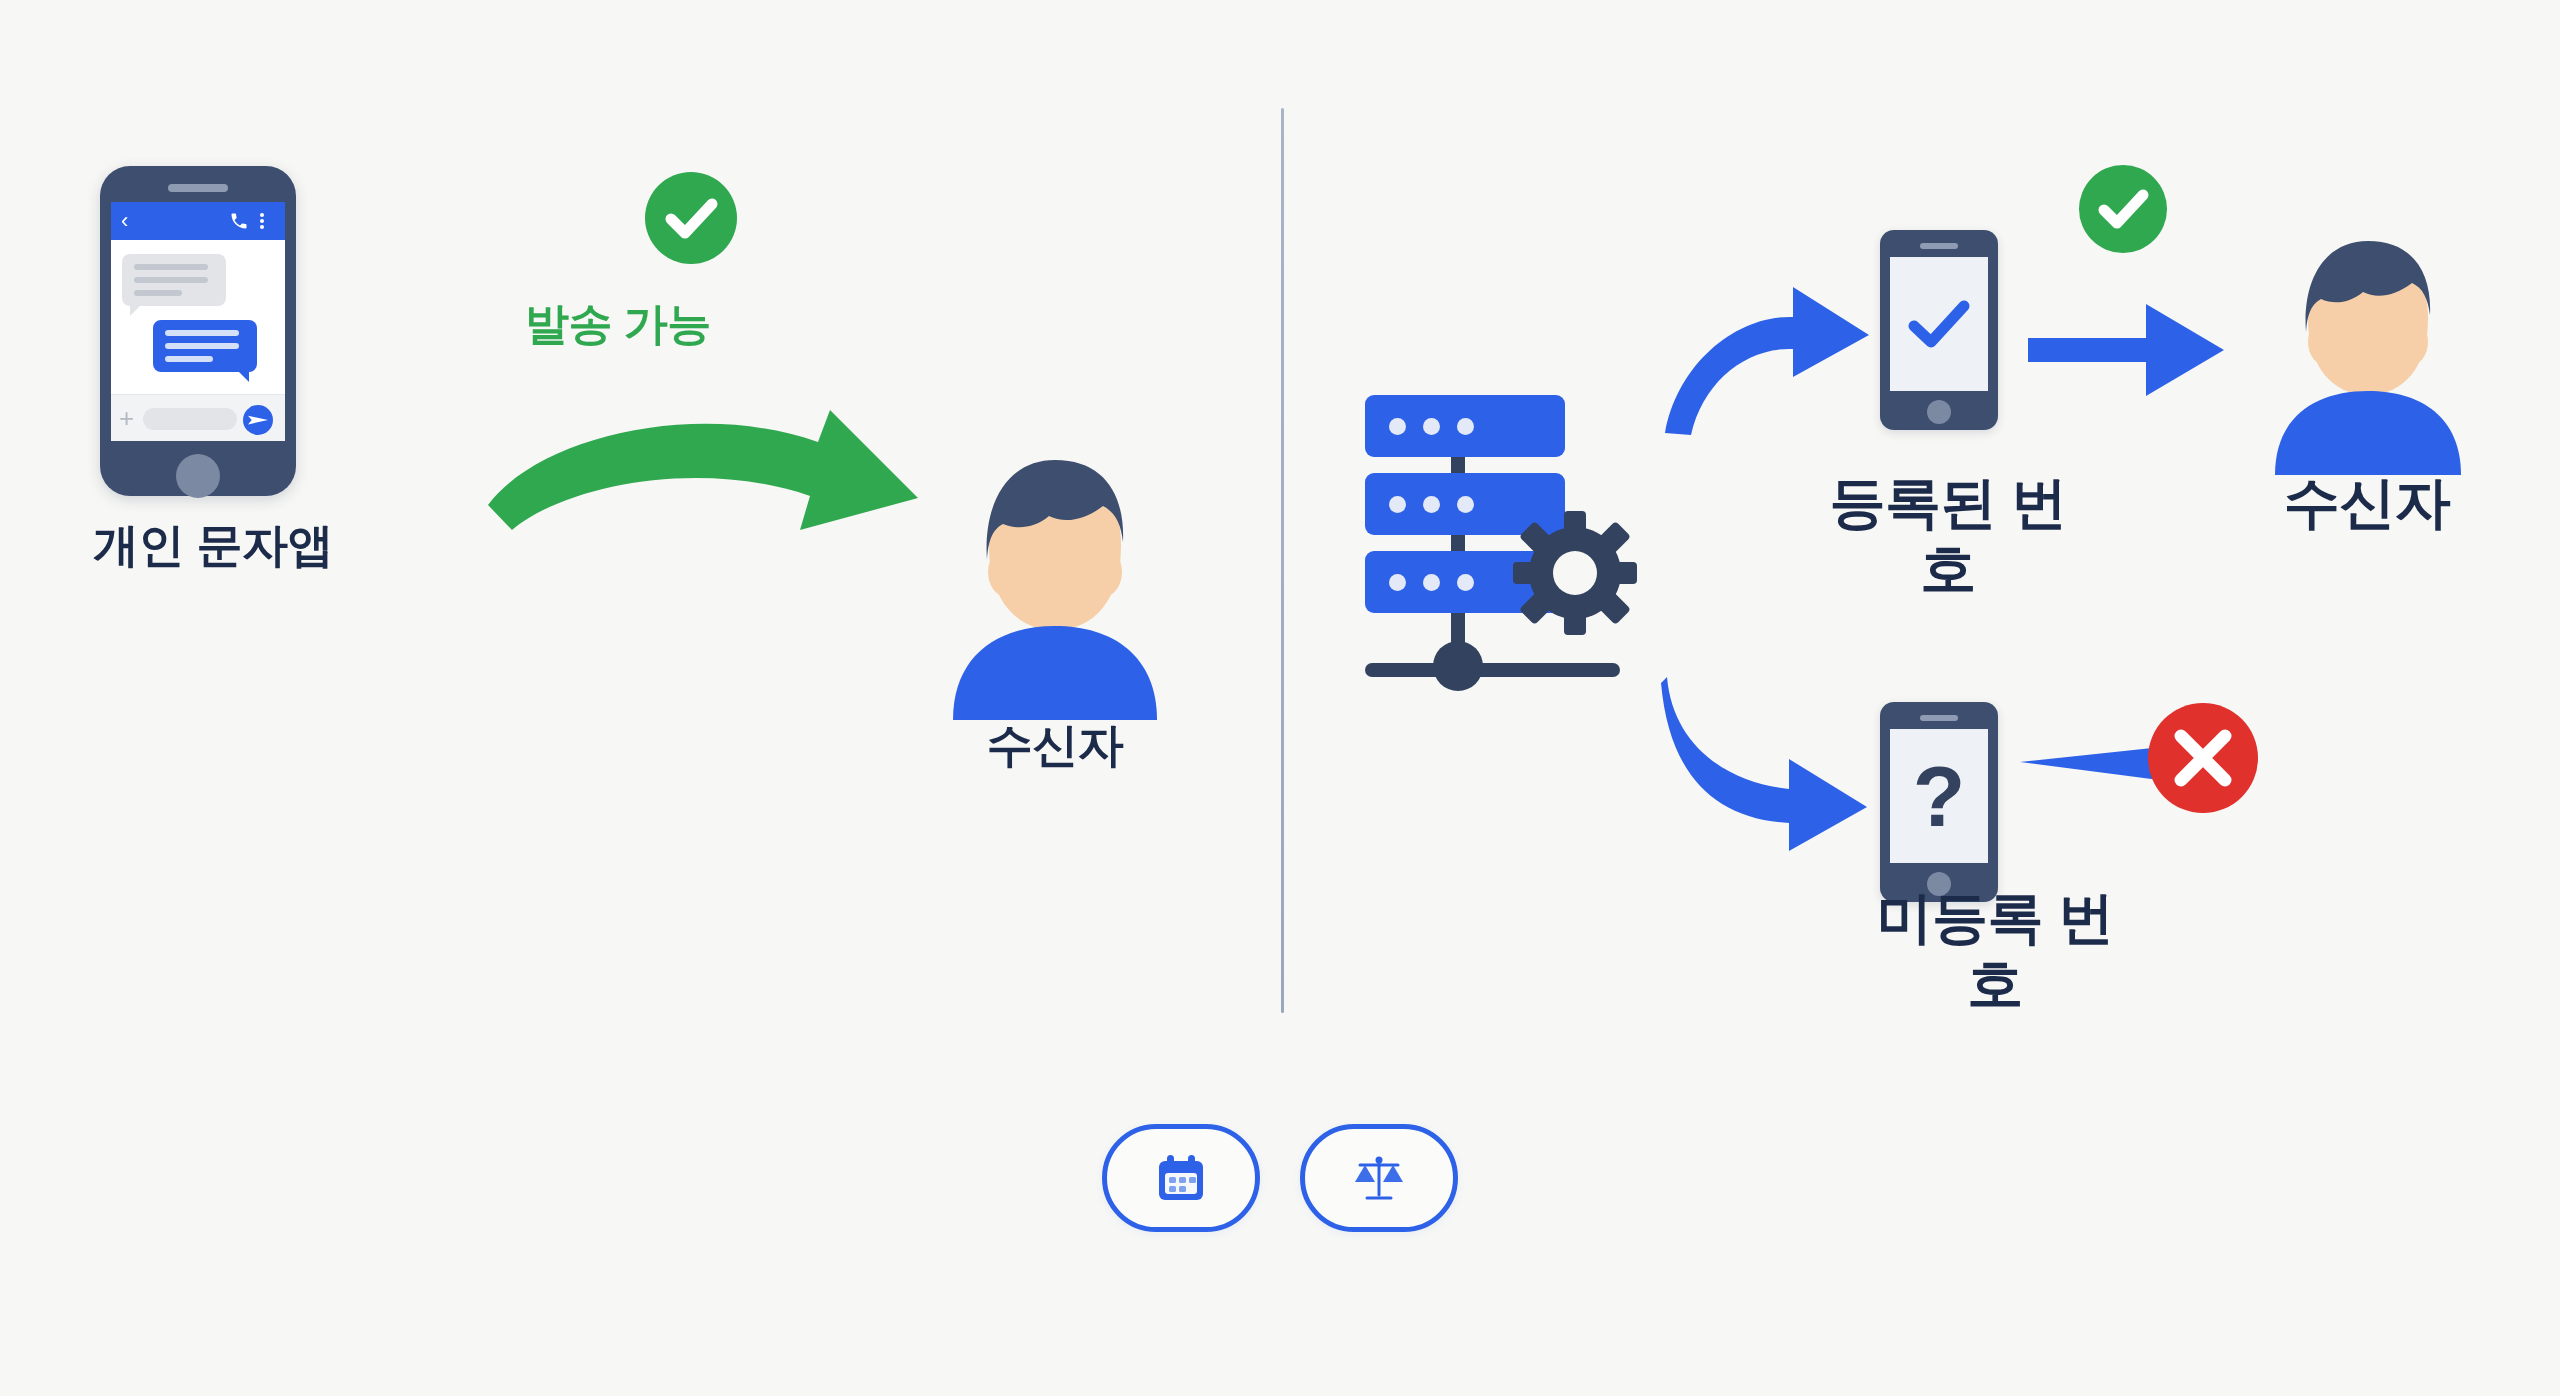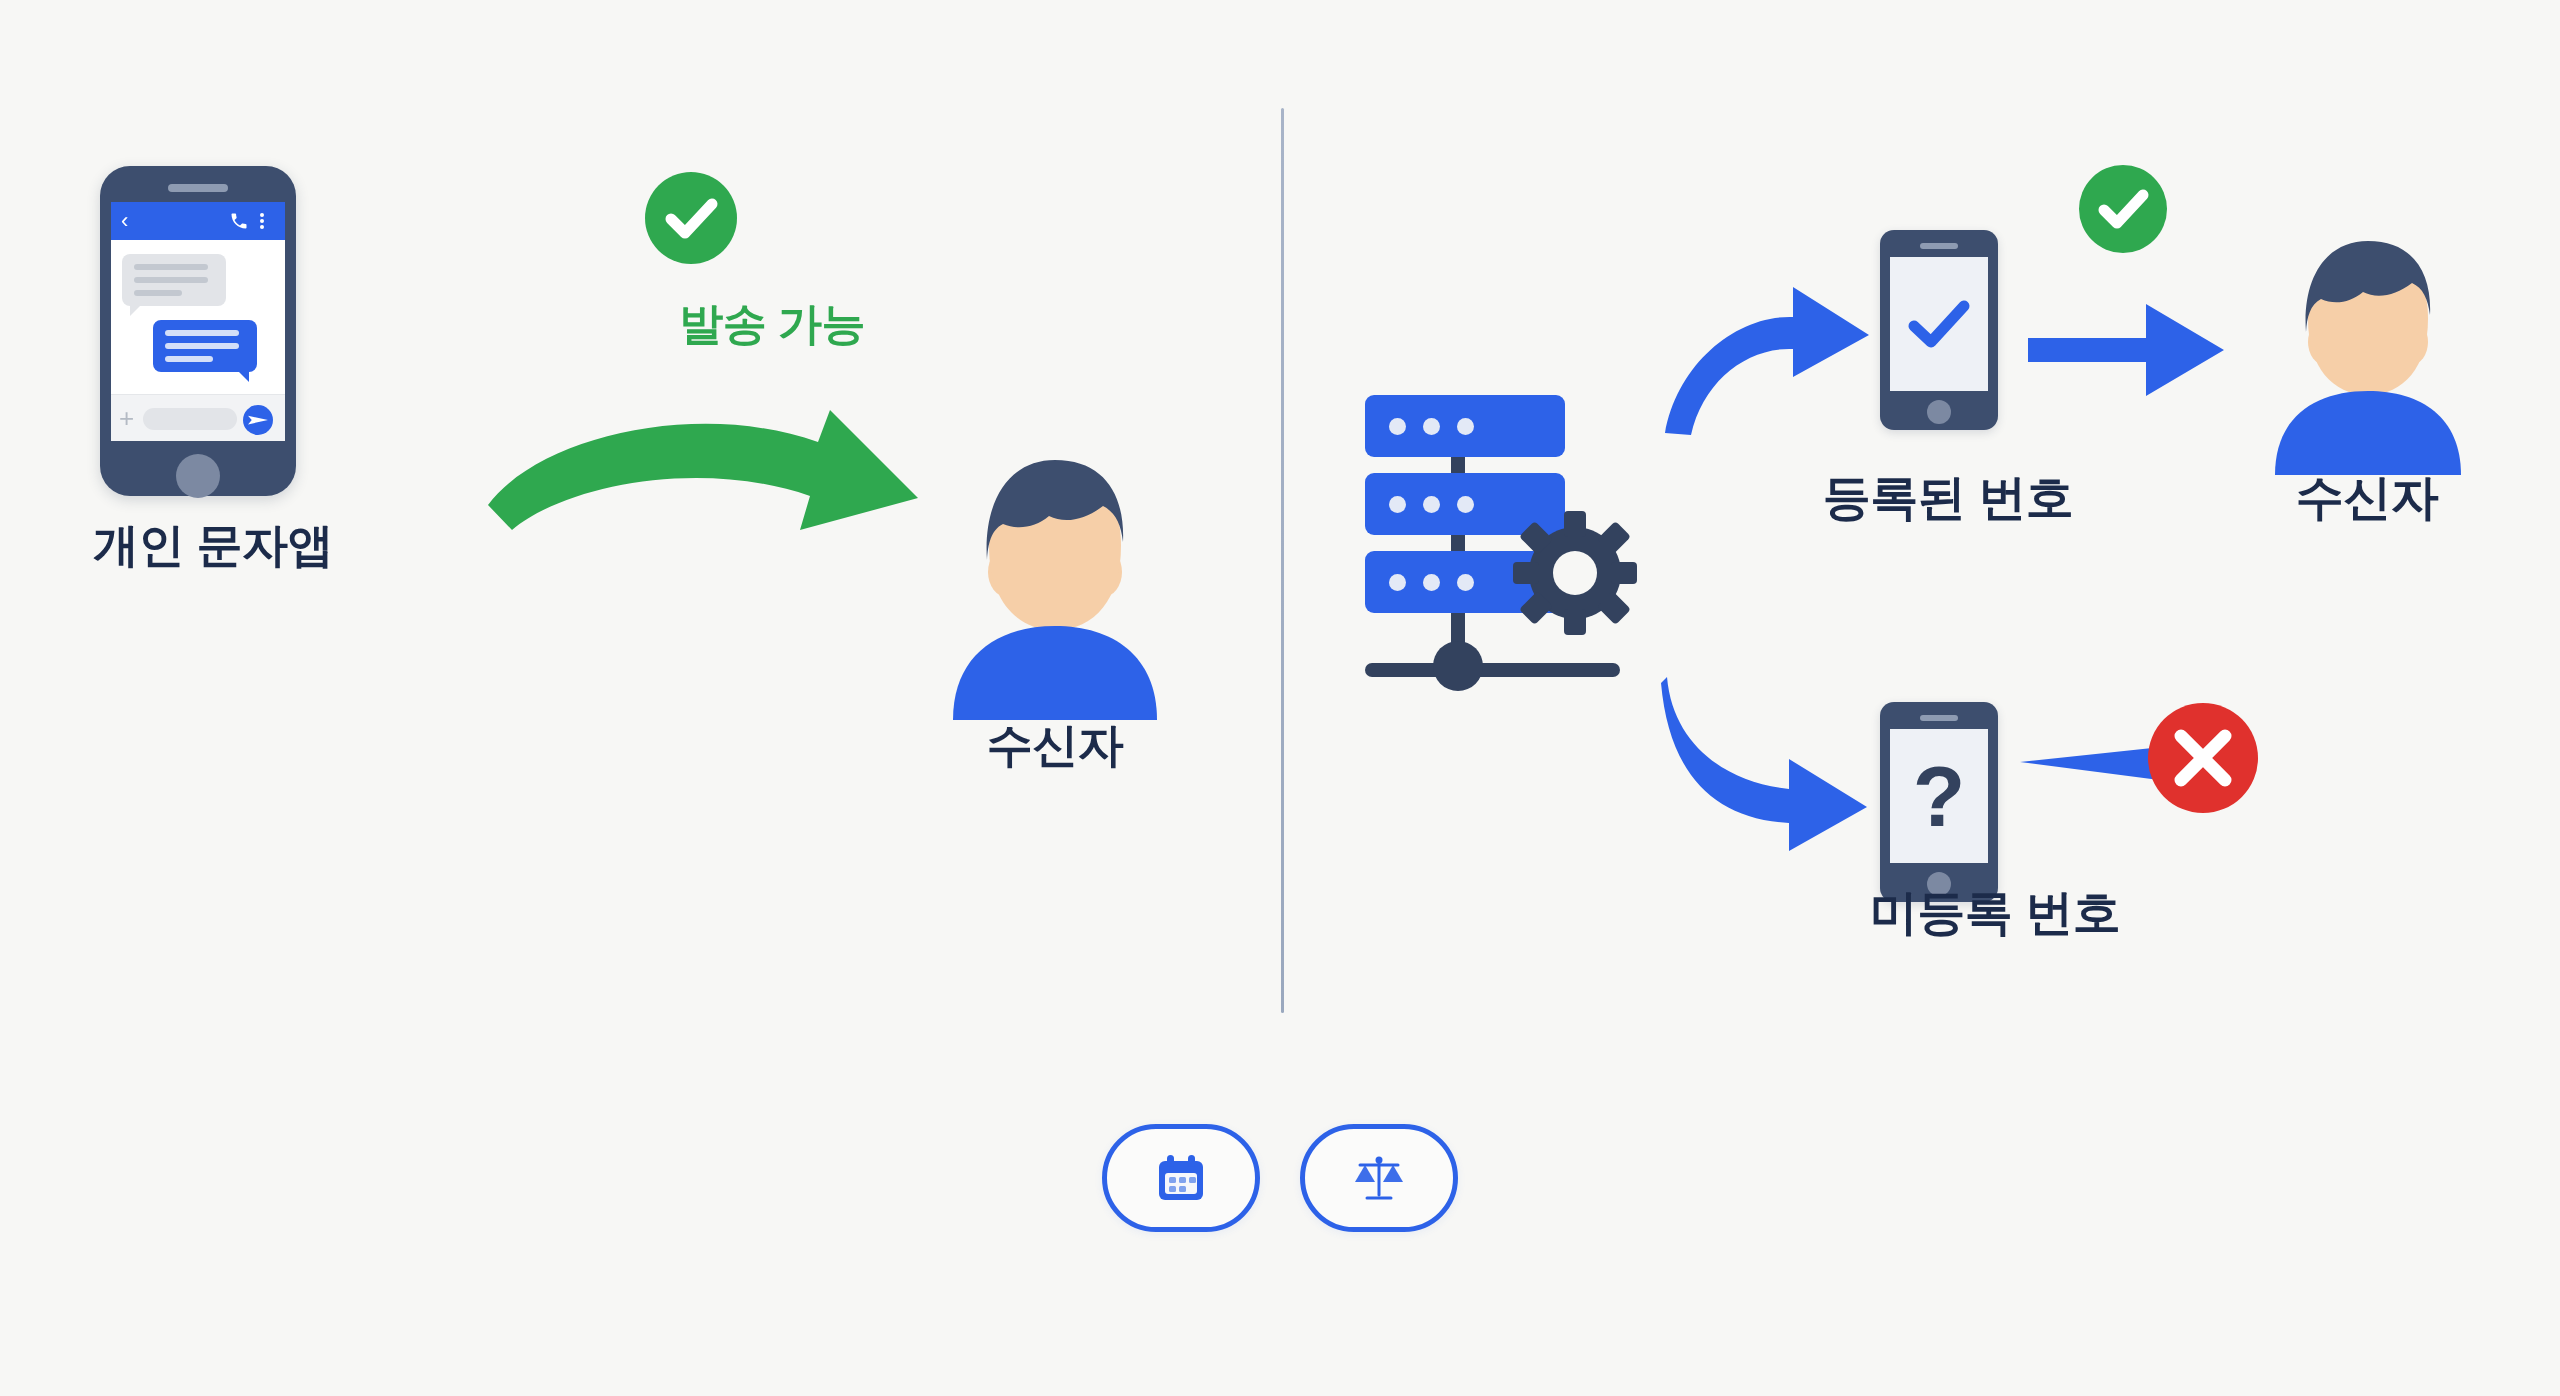--- a/index.html
+++ b/index.html
@@ -27,27 +27,27 @@
   
   .label {
     color: #1C2B4A;
     font-weight: bold;
     text-align: center;
     white-space: pre-line;
     line-height: 1.18;
     letter-spacing: -0.5px;
   }
   .label-xl { font-size: 46px; }
-  .label-lg { font-size: 48px; }
+  .label-lg { font-size: 56px; }
 
   .label-green {
     color: #2FA84F;
     font-weight: bold;
     font-size: 44px;
-    text-align: right;
+    text-align: left;
     letter-spacing: -0.5px;
   }
 
   
   #big-phone {
     left: 100px; top: 166px;
     width: 196px; height: 330px;
     background: #3D4E6E;
     border-radius: 30px;
     padding: 0;

